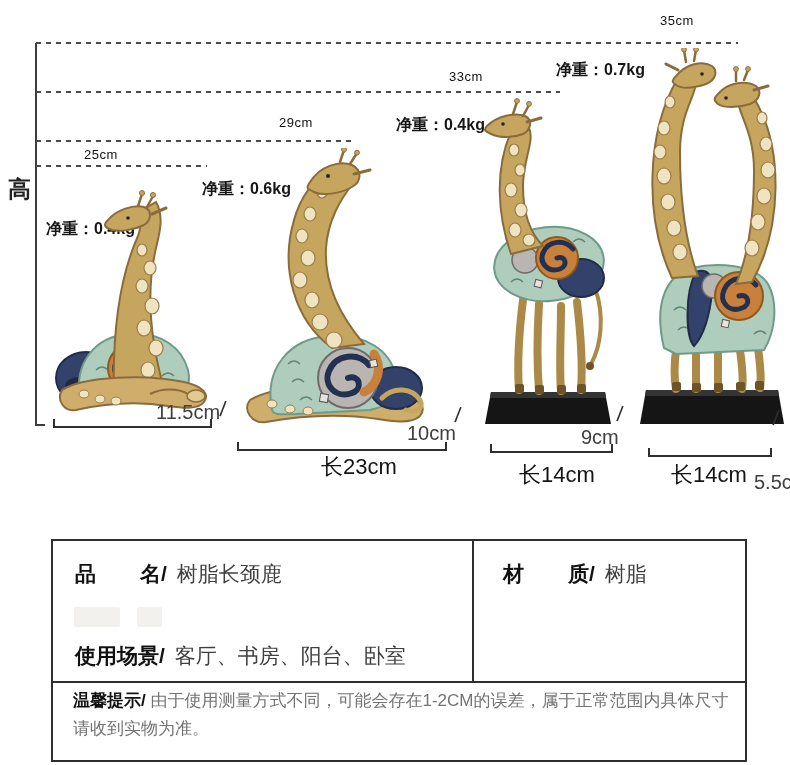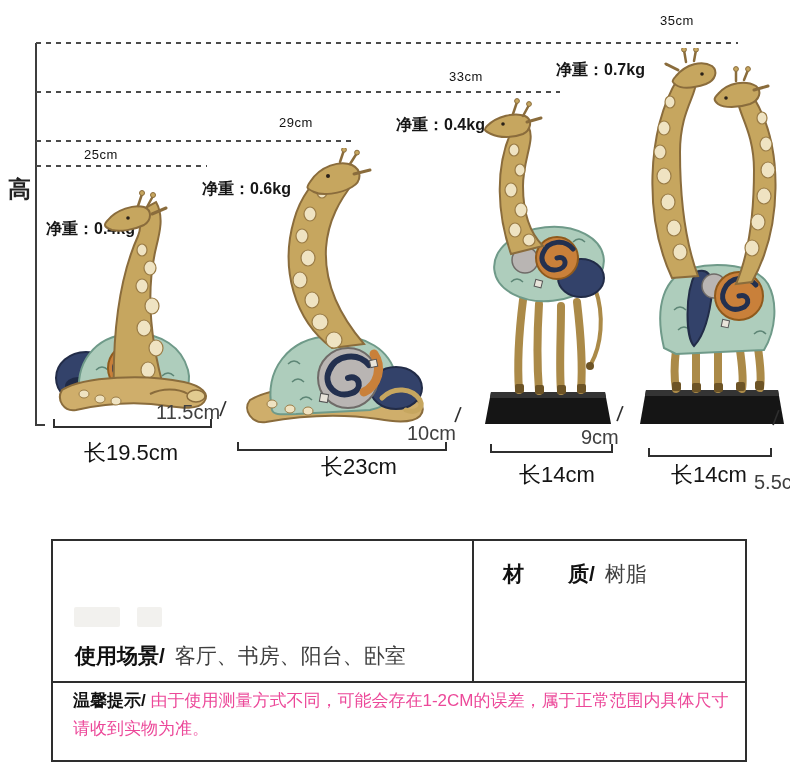--- a/index.html
+++ b/index.html
@@ -72,21 +72,21 @@
   .row-name     { left:22px;  top:19px; }
   .row-usage    { left:22px;  top:101px;text-align:right; }
   .row-material { left:450px; top:19px; }
   .row-size     { left:450px; top:56px; }
   .ghost { position:absolute; background:#f2f1ee; border-radius:2px; }
   .ghost.g1 { left:21px; top:66px; width:46px; height:20px; }
   .ghost.g2 { left:84px; top:66px; width:25px; height:20px; }
   .notice { position:absolute; left:20px; top:146px; width:656px;
             font-size:17px; line-height:28px; color:#2d2d2d; }
   .notice .lbl { font-weight:bold; color:#111; }
-  .notice .txt { color:#ec4899; }
+  .notice .txt { color:#737373; }
 </style>
 </head>
 <body>
 
 <div class="canvas">
 
   <div class="vline"></div>
   <div class="vline-foot"></div>
   <div class="dash d35"></div>
   <div class="dash d33"></div>
@@ -280,29 +280,31 @@
 
   <div class="dlabel dp1">11.5cm</div>
   <div class="dlabel dp2">10cm</div>
   <div class="dlabel dp3">9cm</div>
   <div class="dlabel dp4">5.5cm</div>
   <div class="tick t1">/</div>
   <div class="tick t2">/</div>
   <div class="tick t3">/</div>
   <div class="tick t4">/</div>
 
-  <div class="llabel ln1">长19.5cm</div>
   <div class="llabel ln2">长23cm</div>
   <div class="llabel ln3">长14cm</div>
   <div class="llabel ln4">长14cm</div>
 
   <div class="spec-table">
     <div class="vdivider"></div>
     <div class="hdivider"></div>
 
+    <div class="cell-row row-name">
+      <span class="lbl-just">品名</span><span class="sep">/</span><span class="val">树脂长颈鹿</span>
+    </div>
 
     <div class="ghost g1"></div>
     <div class="ghost g2"></div>
 
     <div class="cell-row row-usage">
       <span class="lbl">使用场景</span><span class="sep">/</span><span class="val">客厅、书房、阳台、卧室</span>
     </div>
 
     <div class="cell-row row-material">
       <span class="lbl-just">材质</span><span class="sep">/</span><span class="val">树脂</span>

